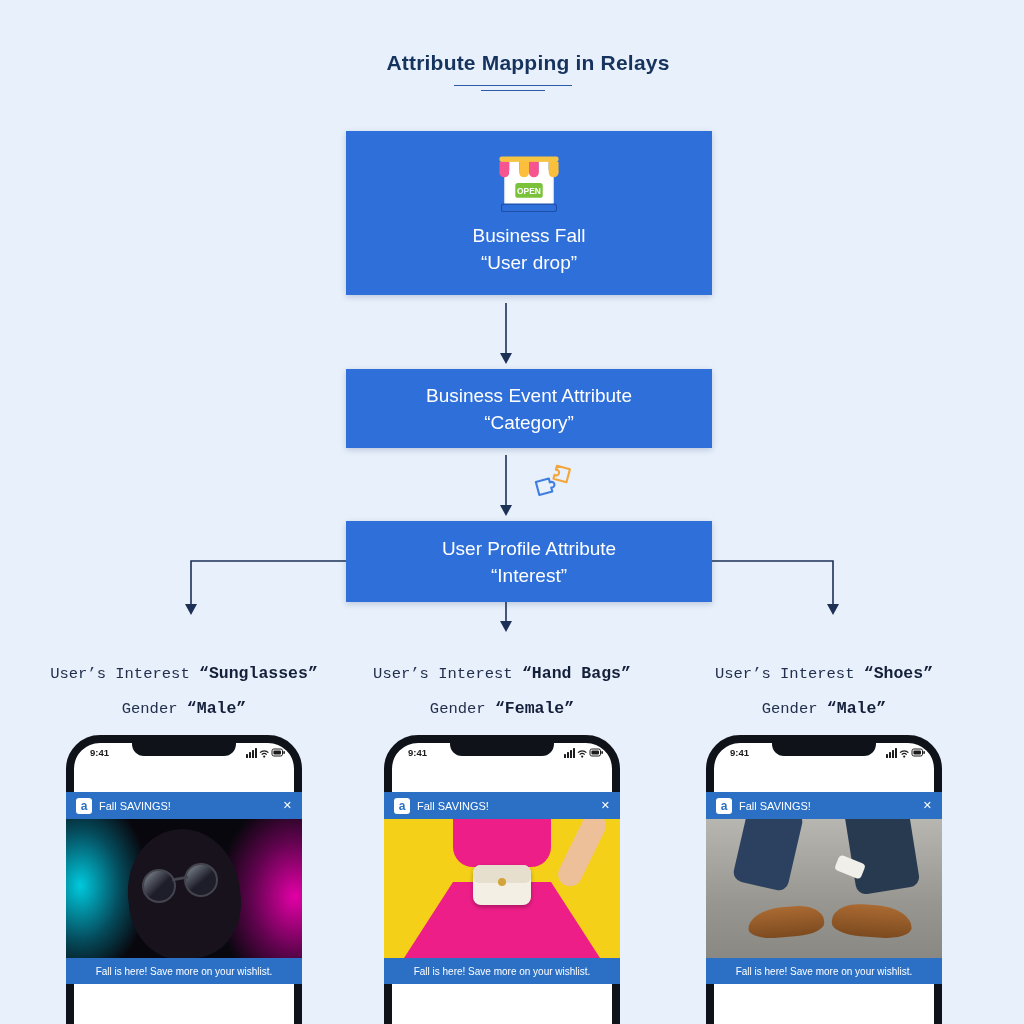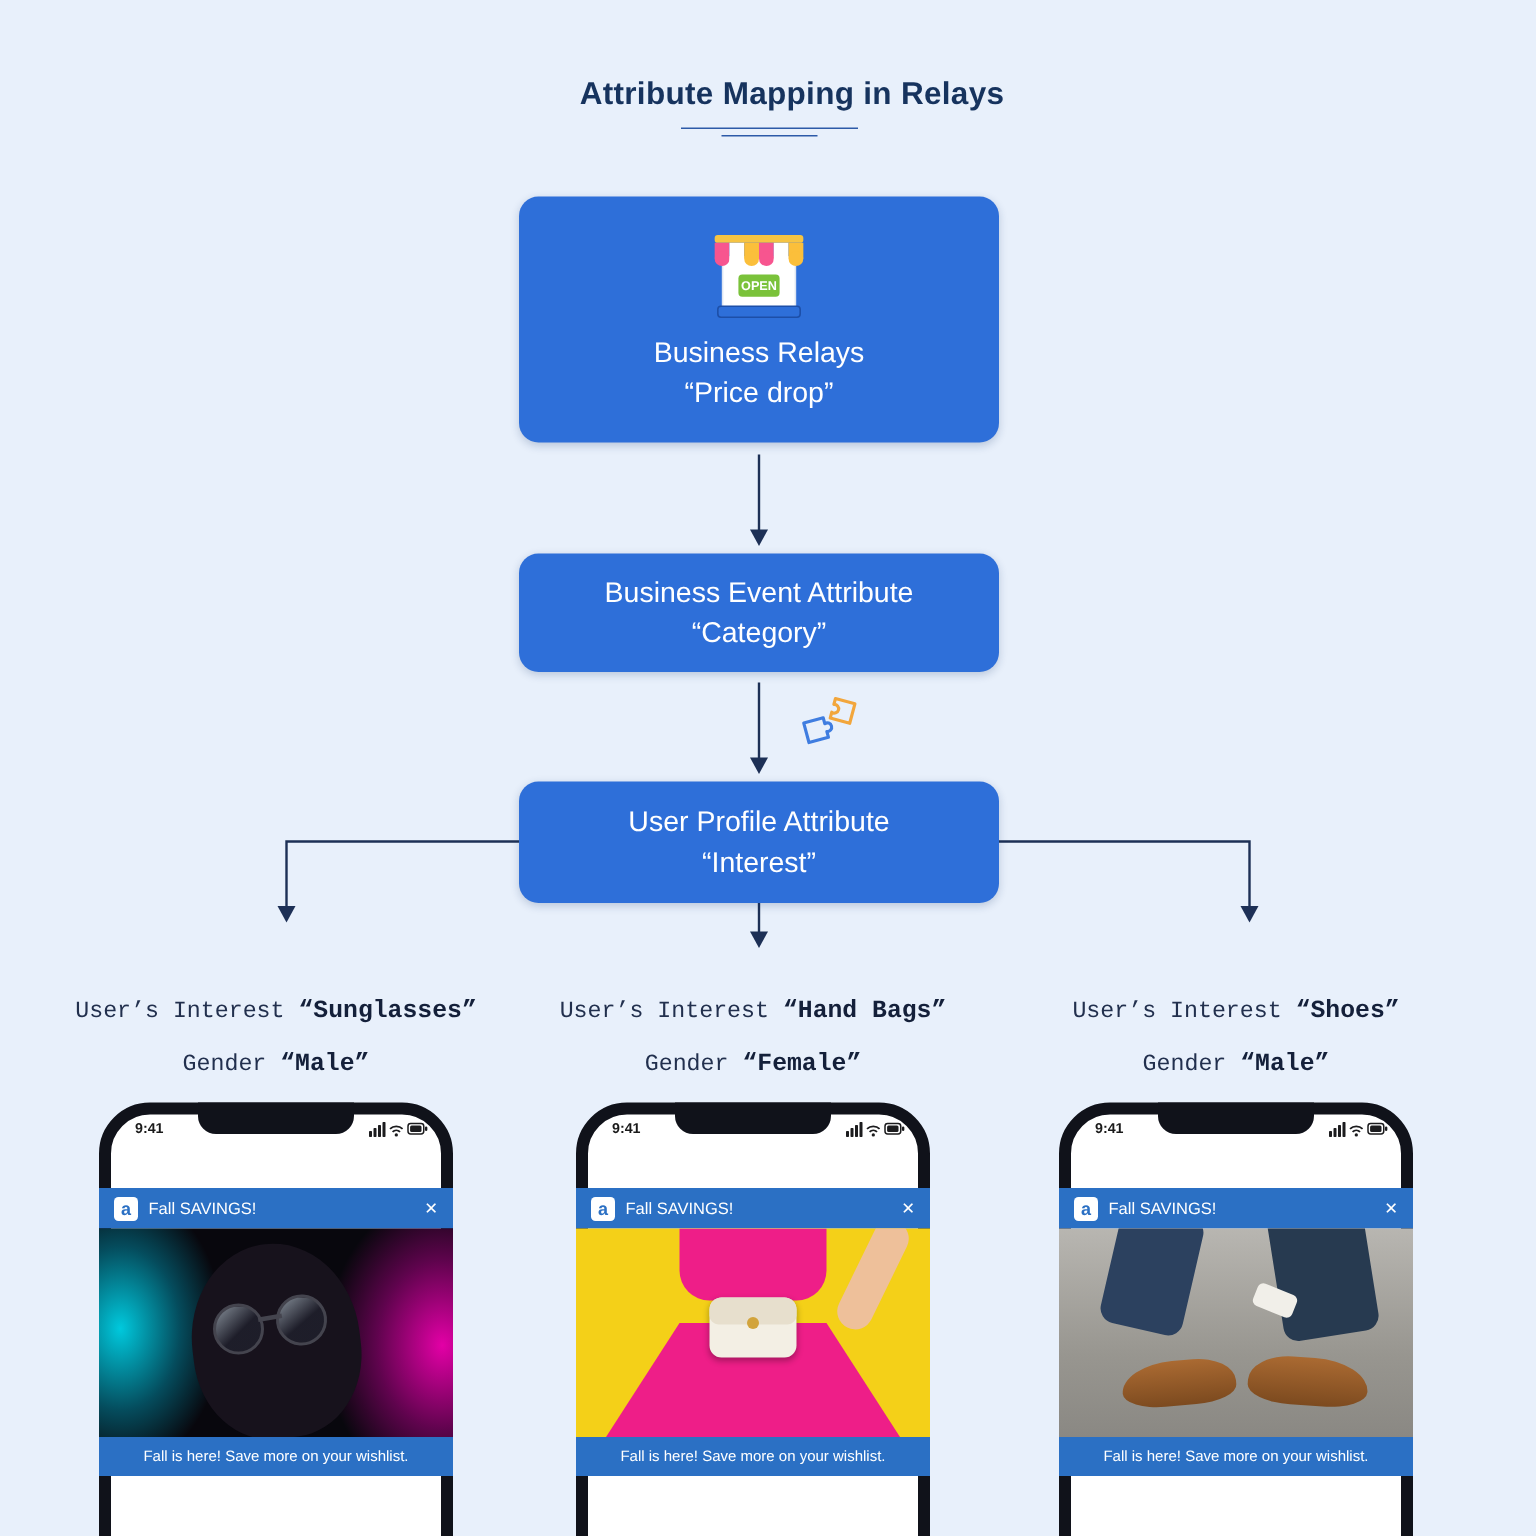--- a/index.html
+++ b/index.html
@@ -6,21 +6,21 @@
   html,body { background:#e8f0fb; font-family:"Liberation Sans", sans-serif; }
   .canvas { position:relative; width:1024px; height:1024px; background:#e8f0fb; overflow:hidden; }
 
   
   .page-title { position:absolute; top:51px; left:0; width:100%; text-align:center;
     font-size:21px; font-weight:bold; color:#16335e; letter-spacing:.2px;padding-left:32px; }
   .title-rule-1 { position:absolute; top:85px; left:454px; width:118px; height:0; border-top:1.5px solid #2d5aa8; }
   .title-rule-2 { position:absolute; top:90px; left:481px; width:64px; height:0; border-top:1.5px solid #2d5aa8; }
 
   
-  .flow-box { position:absolute; left:346px; width:320px; background:#2e6fd9; border-radius:13px;
+  .flow-box { position:absolute; left:346px; width:366px; background:#2e6fd9; border-radius:0;
     color:#fff; text-align:center; display:flex; flex-direction:column; align-items:center;
     justify-content:center; font-size:19px; line-height:27px;
     box-shadow:0 2px 6px rgba(23,55,110,.22); }
   .box-1 { top:131px; height:164px; gap:6px; }
   .box-2 { top:369px; height:79px; }
   .box-3 { top:521px; height:81px; }
 
   .connectors { position:absolute; inset:0; pointer-events:none; }
 
   .puzzle-wrap { position:absolute; left:527px; top:459px; }
@@ -153,22 +153,22 @@
         <circle cx="31.33" cy="21" r="4.66" fill="#fbbf3b"></circle>
         <circle cx="40.66" cy="21" r="4.66" fill="#f7558f"></circle>
         <circle cx="50" cy="21" r="4.66" fill="#ffffff"></circle>
         <circle cx="59.33" cy="21" r="4.66" fill="#fbbf3b"></circle>
       </g>
       <rect x="23" y="31" width="26" height="14" rx="2.5" fill="#7ac23a"></rect>
       <text x="36" y="41" text-anchor="middle" font-size="8" font-weight="bold" fill="#ffffff" font-family="Liberation Sans, sans-serif">OPEN</text>
       <rect x="10" y="51" width="52" height="7" rx="2" fill="#2e6fd9" stroke="#1d4fa8" stroke-width="1"></rect>
     </svg>
     <div>
-      <div>Business Relays</div>
-      <div>“Price drop”</div>
+      <div>Business Fall</div>
+      <div>“User drop”</div>
     </div>
   </div>
 
   <div class="flow-box box-2">
     <div>Business Event Attribute</div>
     <div>“Category”</div>
   </div>
 
   <div class="flow-box box-3">
     <div>User Profile Attribute</div>

